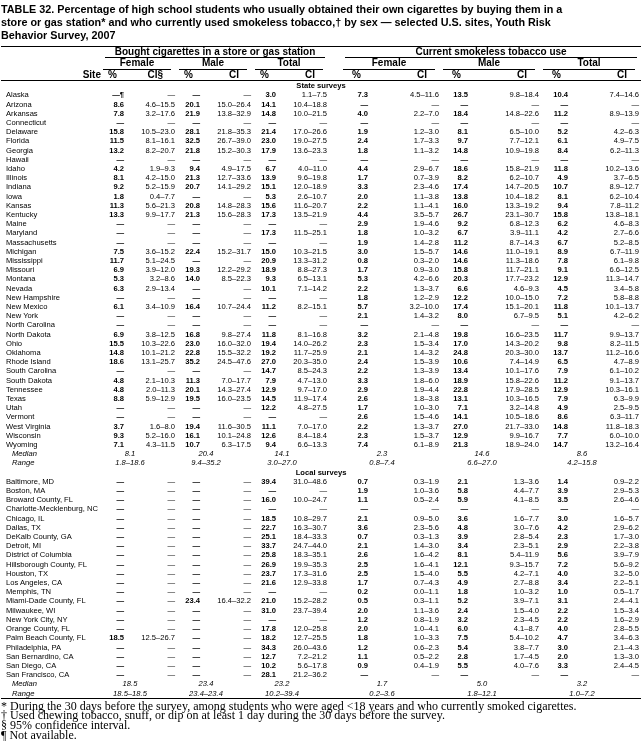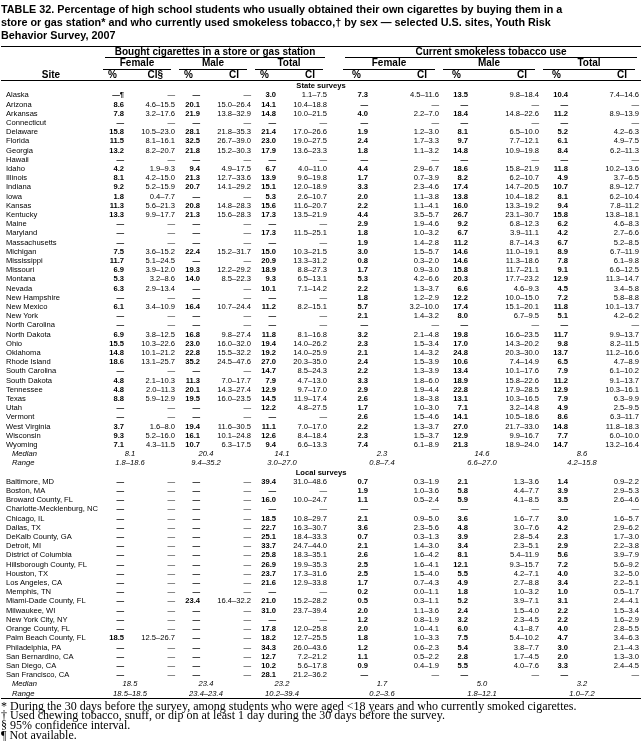--- a/index.html
+++ b/index.html
@@ -24,21 +24,21 @@
   thead th { font-weight:bold; font-size:10px; line-height:10.5px; }
   th.group-label span.rule {
     display:block; text-align:center; border-bottom:1px solid #000;
     margin:0 4px; padding-bottom:0px;
   }
   th.sub-label span.rule {
     display:block; text-align:center; border-bottom:1px solid #000;
     margin:0 6px 0 2px; padding-bottom:0px;
   }
   tr.colhead th { border-bottom:1px solid #000; }
-  tr.colhead th.site-h { text-align:center; }
+  tr.colhead th.site-h { text-align:right; }
   tr.colhead th.pct-h, tr.colhead th.ci-h { text-align:right; padding-right:10px; }
   tr.colhead th.ci-h { padding-right:14px; }
   td.section-label { font-weight:bold; text-align:center; }
   td.site { text-align:left; padding-left:5px; }
   td.pct { text-align:right; padding-right:3px; font-weight:bold; }
   td.ci  { text-align:right; padding-right:2px; }
   td.gap { }
   td.site.stat { font-style:italic; padding-left:11px; font-weight:normal; }
   td.stat-val { font-style:italic; text-align:center; padding-right:18px; }
   .footnotes { padding:3px 0 0 0; }
@@ -569,21 +569,21 @@
           <td class="pct">9.8</td>
           <td class="ci">8.2–11.5</td>
         </tr>
         <tr>
           <td class="site">Oklahoma</td>
           <td class="pct">14.8</td>
           <td class="ci">10.1–21.2</td>
           <td class="pct">22.8</td>
           <td class="ci">15.5–32.2</td>
           <td class="pct">19.2</td>
-          <td class="ci">14.0–25.9</td>
+          <td class="ci">11.7–25.9</td>
           <td class="gap"></td>
           <td class="pct">2.1</td>
           <td class="ci">1.4–3.2</td>
           <td class="pct">24.8</td>
           <td class="ci">20.3–30.0</td>
           <td class="pct">13.7</td>
           <td class="ci">11.2–16.6</td>
         </tr>
         <tr>
           <td class="site">Rhode Island</td>

